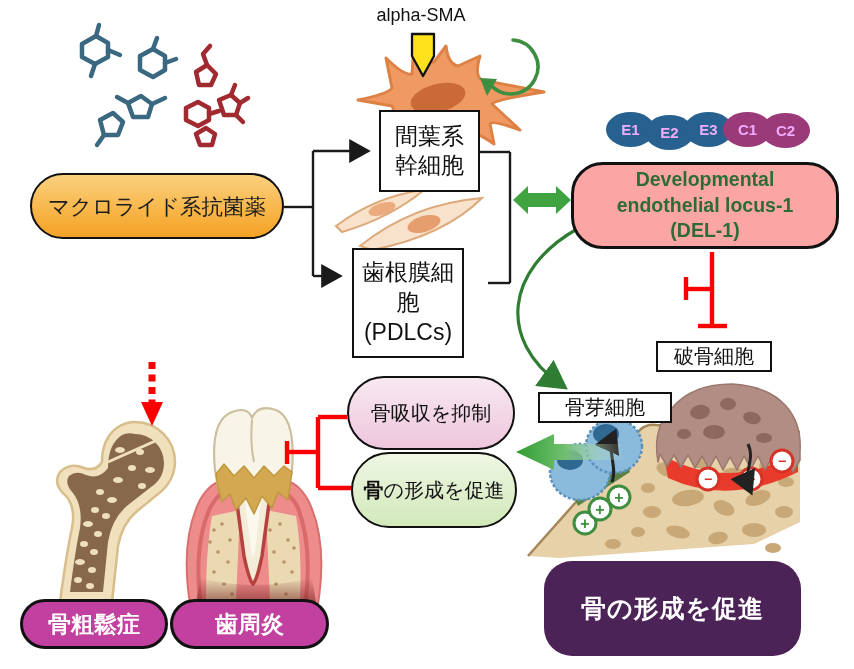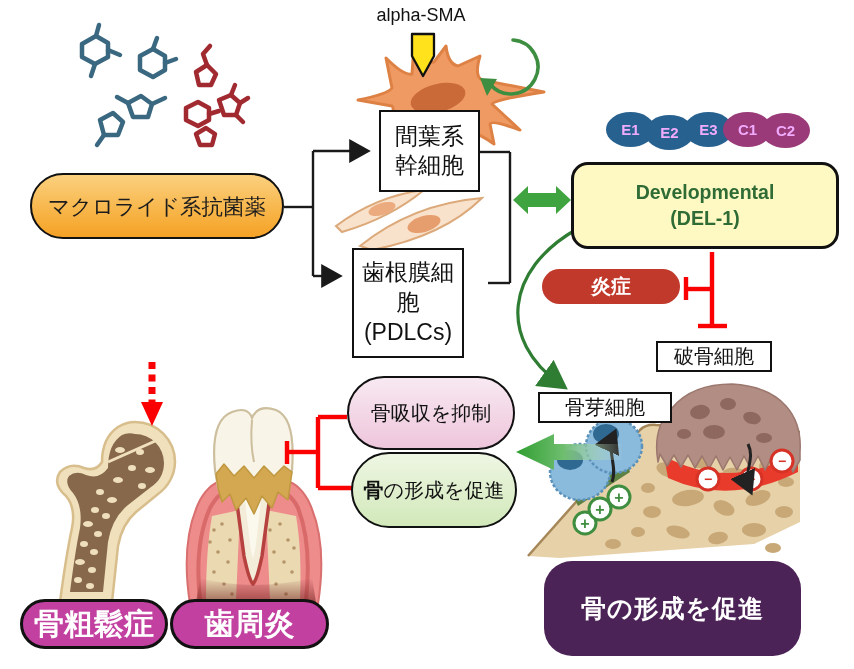--- a/index.html
+++ b/index.html
@@ -10,39 +10,39 @@
   #stage svg.layer{position:absolute;left:0;top:0;pointer-events:none;}
   .abs{position:absolute;box-sizing:border-box;display:flex;align-items:center;justify-content:center;text-align:center;}
   .sqbox{background:#fff;border:2.6px solid #111;}
   .pill{border:2.6px solid #111;border-radius:40px;}
   
   .alpha-sma{left:358px;top:4px;width:126px;height:22px;font-size:18px;font-weight:500;}
   .macrolide{left:30px;top:173px;width:254px;height:66px;border-radius:34px;
     background:linear-gradient(180deg,#FBD07E 0%,#F6AB35 80%,#F5A127 100%);font-size:21.5px;color:#1c1c1c;}
   .msc-box{left:379px;top:110px;width:101px;height:82px;font-size:23px;line-height:1.25;flex-direction:column;}
   .pdlc-box{left:352px;top:248px;width:112px;height:110px;font-size:23px;line-height:1.3;flex-direction:column;}
-  .del1-box{left:571px;top:162px;width:268px;height:87px;border:3px solid #111;border-radius:17px;background:#fef9c3;
+  .del1-box{left:571px;top:162px;width:268px;height:87px;border:3px solid #111;border-radius:32px;background:#fca5a5;
     color:#2F6B35;font-weight:bold;font-size:19.5px;line-height:1.3;flex-direction:column;}
   .domain{width:49px;height:35px;border-radius:50%;color:#f0abfc;font-weight:bold;font-size:15px;}
   .domain.e{background:#27618F;} .domain.c{background:#9A3A78;}
   .d0{left:606px;top:112px;} .d1{left:645px;top:115px;} .d2{left:684px;top:112px;}
   .d3{left:723px;top:112px;} .d4{left:761px;top:113px;}
   .inflammation{left:542px;top:269px;width:138px;height:35px;border-radius:17.5px;background:#C0392B;
     color:#fff;font-weight:bold;font-size:20px;}
   .oc-label{left:656px;top:341px;width:116px;height:31px;font-size:20px;}
   .ob-label{left:538px;top:392px;width:134px;height:31px;font-size:20px;}
   .aging{left:98px;top:301px;width:111px;height:44px;border-radius:11px;background:#3B1581;
     color:#fff;font-weight:bold;font-size:27px;letter-spacing:4px;}
   .suppress{left:347px;top:376px;width:168px;height:74px;border-radius:37px;
     background:linear-gradient(180deg,#F8E9F1 0%,#EEC6DC 100%);font-size:20px;}
   .promote{left:351px;top:452px;width:166px;height:76px;border-radius:38px;
     background:linear-gradient(180deg,#EEF6E3 0%,#D2E9BA 100%);font-size:20px;}
   .promote b,.conclusion b{font-weight:800;}
   .disease{height:50px;border-radius:25px;border:3.2px solid #111;background:#C2409F;
-    color:#fff;font-weight:bold;font-size:30px;top:599px;}
+    color:#fff;font-weight:bold;font-size:23px;top:599px;}
   .osteoporosis{left:20px;width:148px;}
   .periodontitis{left:170px;width:159px;}
   .conclusion{left:544px;top:561px;width:257px;height:95px;border-radius:28px;background:#4C2356;
     color:#fff;font-weight:bold;font-size:25px;letter-spacing:1px;}
 </style>
 </head>
 <body>
 
 <div id="stage">
 
@@ -278,30 +278,30 @@
     <span>幹細胞</span>
   </div>
 
   <div class="abs pdlc-box sqbox">
     <span>歯根膜細胞</span>
     <span>(PDLCs)</span>
   </div>
 
   <div class="abs del1-box">
     <span>Developmental</span>
+    <span>endothelial locus-1</span>
     <span>(DEL-1)</span>
   </div>
 
   <div class="abs domain e d0">E1</div>
   <div class="abs domain e d1">E2</div>
   <div class="abs domain e d2">E3</div>
   <div class="abs domain c d3">C1</div>
   <div class="abs domain c d4">C2</div>
 
-  <div class="abs inflammation">炎症</div>
 
   <div class="abs oc-label sqbox">破骨細胞</div>
   <div class="abs ob-label sqbox">骨芽細胞</div>
 
 
   <div class="abs suppress pill">骨吸収を抑制</div>
 
   <div class="abs promote pill">
     <span><b>骨</b><span>の形成を促進</span></span>
   </div>

